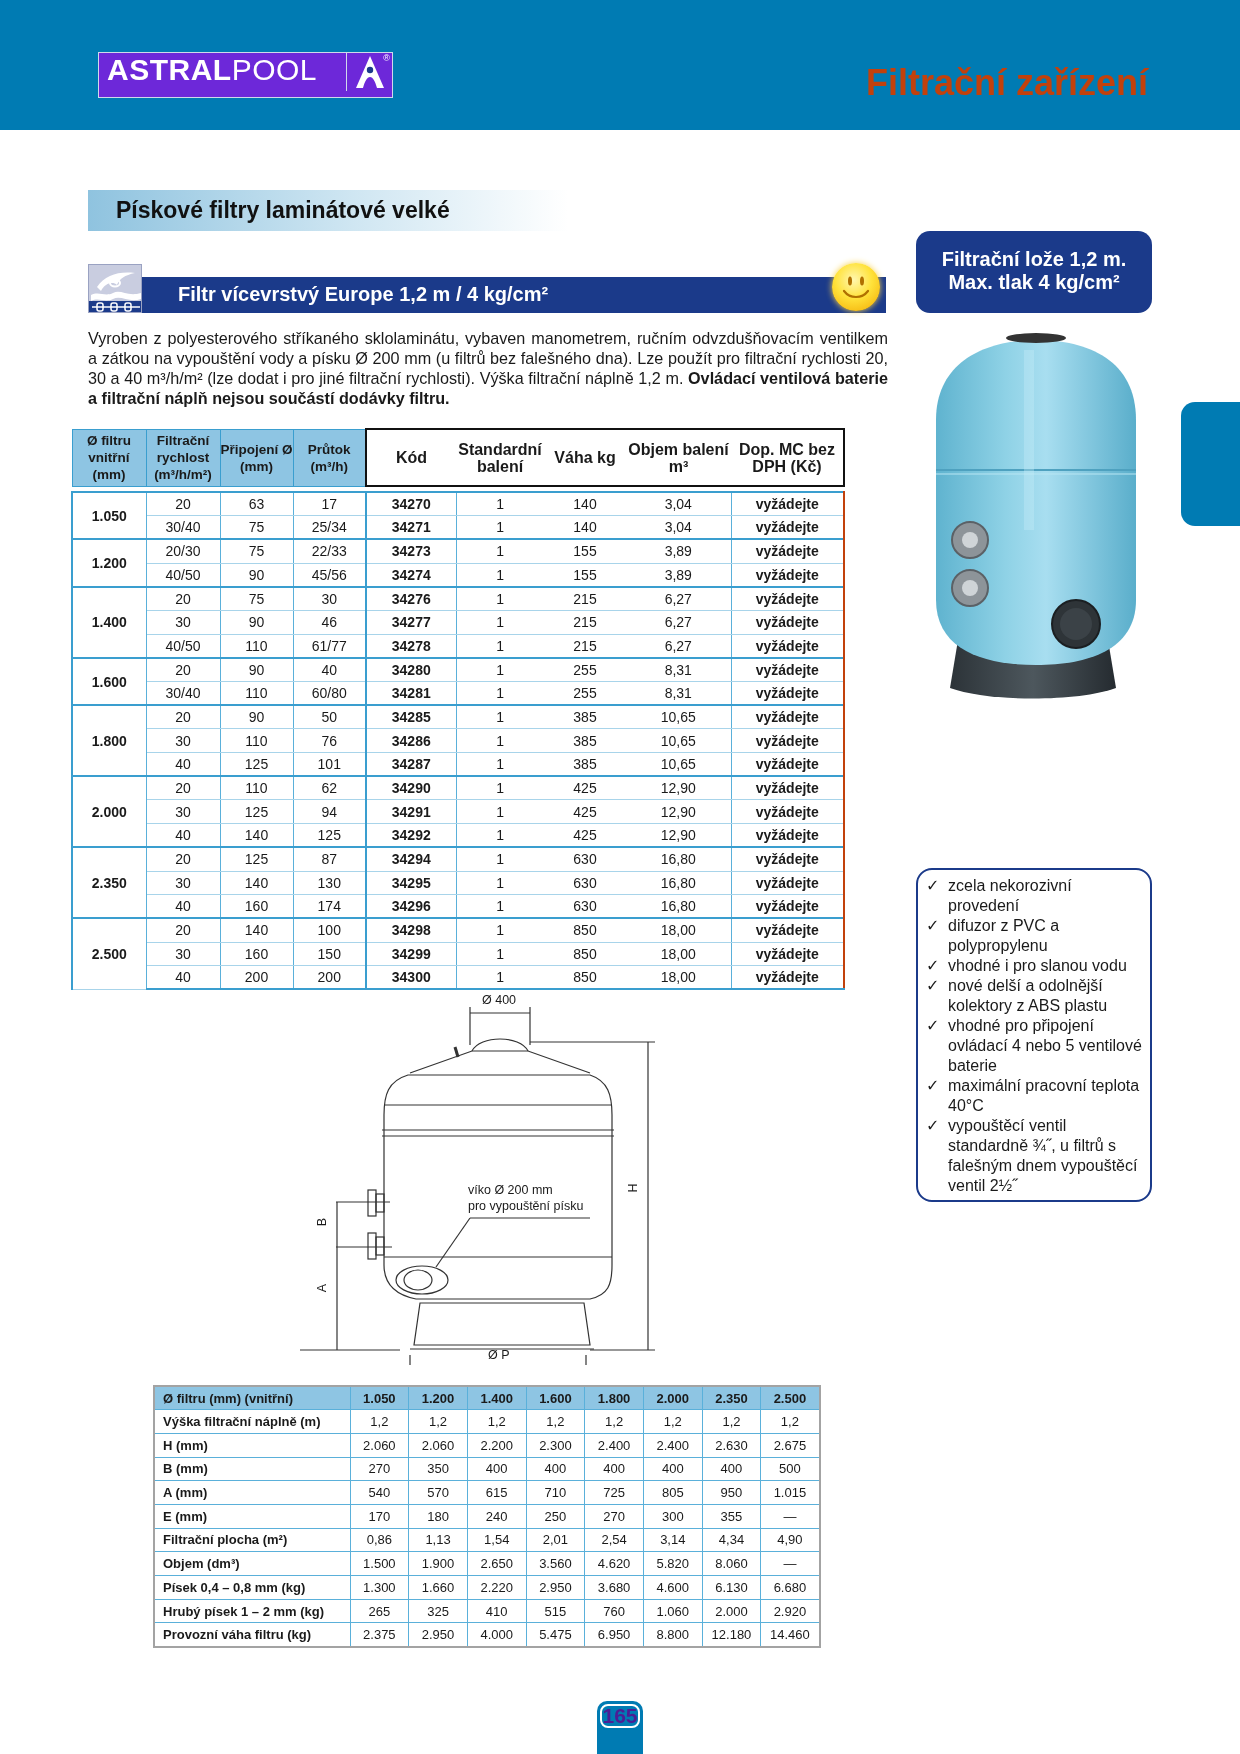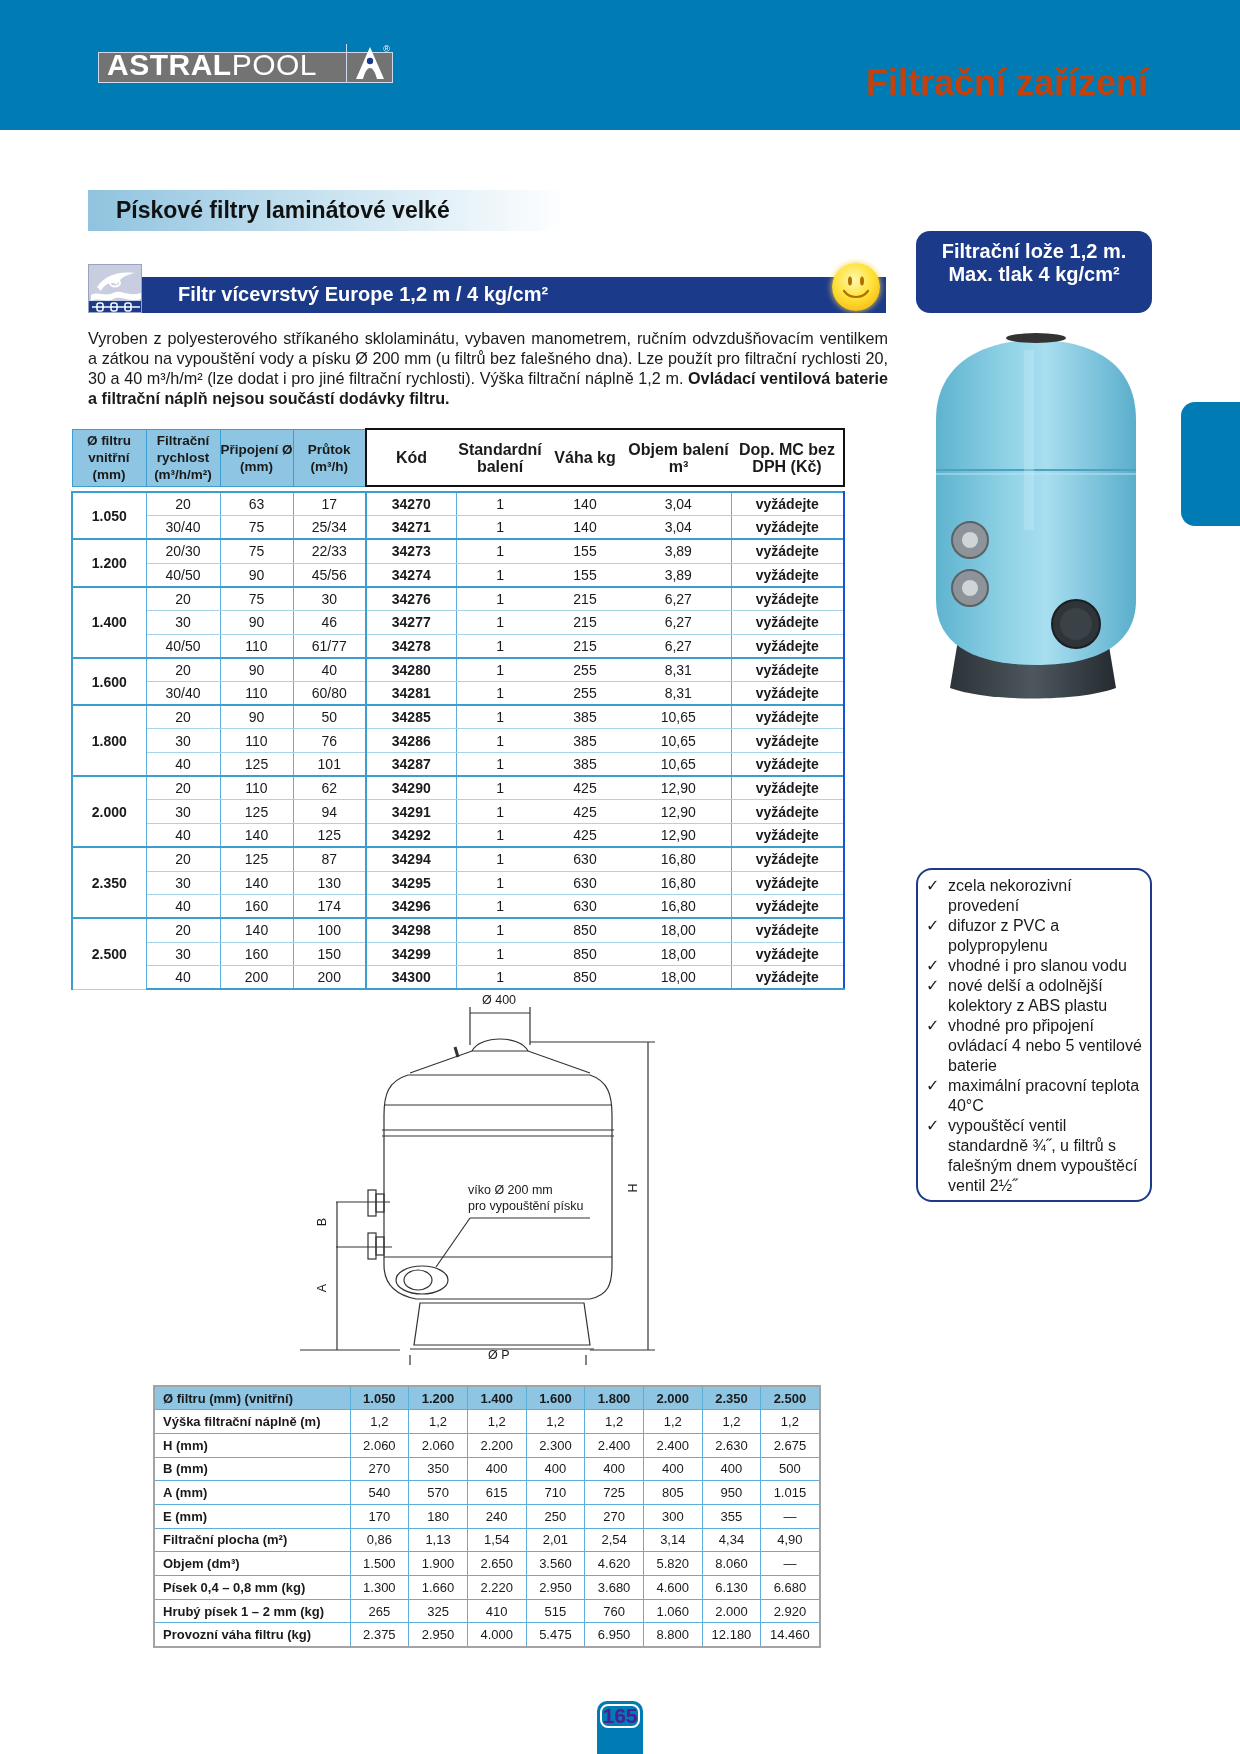--- a/index.html
+++ b/index.html
@@ -1,62 +1,62 @@
 <!DOCTYPE html>
 <html><head>
 <meta charset="utf-8">
 <style>
   * { box-sizing: border-box; margin: 0; padding: 0; }
   html, body { width: 1240px; height: 1754px; background: #ffffff; overflow: hidden; }
   body { position: relative; font-family: "Liberation Sans", "DejaVu Sans", sans-serif; color: #1a1a1a; }
 
   
   .topband { position: absolute; left: 0; top: 0; width: 1240px; height: 130px; background: #007bb3; }
-  .logo { position: absolute; left: 98px; top: 52px; width: 295px; height: 31px; background: #737373; border: 1px solid #d0d8ec; display: flex; align-items: flex-end; }
+  .logo { position: absolute; left: 98px; top: 52px; width: 295px; height: 46px; background: #6d28d9; border: 1px solid #d0d8ec; display: flex; align-items: flex-start; }
   .logo-text { flex: 1; display: flex; align-items: center; padding-left: 8px; color: #fff; font-size: 30px; letter-spacing: 0.5px; }
   .logo-text b { font-weight: 700; }
   .logo-text span.light { font-weight: 400; }
   .logo-mark { width: 46px; border-left: 1px solid #d0d8ec; display: flex; align-items: center; justify-content: center; position: relative; }
   .logo-reg { position: absolute; right: 2px; top: 0px; font-size: 9px; color: #fff; }
   .page-title { position: absolute; right: 92px; top: 62px; color: #c2410c; font-size: 36px; font-weight: 700; }
 
   
   .sidetab { position: absolute; left: 1181px; top: 402px; width: 59px; height: 124px; background: #007bb3; border-radius: 14px 0 0 14px; }
 
   
   .section-head { position: absolute; left: 88px; top: 190px; width: 480px; height: 41px; background: linear-gradient(90deg, #8fc3df 0%, #cfe6f2 55%, #ffffff 100%); display: flex; align-items: center; padding-left: 28px; font-size: 23px; font-weight: 700; color: #111; }
 
   
   .subbar { position: absolute; left: 88px; top: 277px; width: 798px; height: 36px; background: #1b3a8a; }
   .subbar-text { position: absolute; left: 90px; top: 6px; color: #fff; font-size: 20px; font-weight: 700; }
   .swim-icon { position: absolute; left: 88px; top: 264px; width: 54px; height: 49px; background: #c9cde0; border: 1px solid #9aa2c2; overflow: hidden; }
   .smile-icon { position: absolute; left: 832px; top: 263px; width: 48px; height: 48px; border-radius: 50%; background: radial-gradient(circle at 45% 35%, #fff7b0 0%, #ffe23a 45%, #f2a800 100%); box-shadow: 0 0 6px #f8d24c; }
 
   
-  .bluebox { position: absolute; left: 916px; top: 231px; width: 236px; height: 82px; background: #1b3a8a; border-radius: 14px; color: #fff; text-align: center; font-weight: 700; font-size: 20px; line-height: 23px; padding-top: 9px; }
+  .bluebox { position: absolute; left: 916px; top: 231px; width: 236px; height: 82px; background: #1b3a8a; border-radius: 14px; color: #fff; text-align: center; font-weight: 700; font-size: 20px; line-height: 23px; padding-top: 17px; }
 
   
   .desc { position: absolute; left: 88px; top: 328px; width: 800px; font-size: 16.2px; line-height: 20px; text-align: justify; color: #1a1a1a; }
   .desc b { font-weight: 700; }
 
   
   .mt { position: absolute; left: 71px; top: 428px; border-collapse: collapse; font-size: 14px; }
   .mt th, .mt td { text-align: center; height: 23.7px; padding: 0; }
   .mt thead th { height: 57px; font-weight: 700; line-height: 17px; }
   .mt .lhead { background: #8ec5e3; color: #1a1a1a; border: 1.5px solid #3a9ecf; font-size: 13.5px; }
   .mt .rhead { background: #fff; border-top: 2px solid #111; border-bottom: 2px solid #111; font-size: 16px; }
   .mt .rhead.first { border-left: 2px solid #111; }
   .mt .rhead.last { border-right: 2px solid #111; }
   .mt .gap th { height: 6px; border: none; background: transparent; }
   .mt tbody td { border-left: 1px solid #5ab0da; border-right: 1px solid #5ab0da; border-bottom: 1px solid #a8d4ea; }
   .mt tbody td.dia { font-weight: 700; font-size: 14px; }
   .mt tbody tr.grp-start td { border-top: 2px solid #3a9ecf; }
   .mt tbody td.code { font-weight: 700; border-left: 2px solid #3a9ecf; }
   .mt tbody td.rcol { border-left: none; border-right: none; }
-  .mt tbody td.price { font-weight: 700; border-right: 2px solid #1d4ed8; }
+  .mt tbody td.price { font-weight: 700; border-right: 2px solid #c2410c; }
   .mt tbody tr:last-child td { border-bottom: 2px solid #3a9ecf; }
   .mt tbody td.first { border-left: 2px solid #3a9ecf; }
 
   
   .photo { position: absolute; left: 928px; top: 330px; width: 220px; height: 370px; }
 
   
   .features { position: absolute; left: 916px; top: 868px; width: 236px; height: 334px; border: 2px solid #1b3a8a; border-radius: 16px; padding: 6px 6px 0 8px; font-size: 16px; line-height: 20px; color: #1a1a1a; }
   .features li { list-style: none; position: relative; padding-left: 22px; }
   .features li .chk { position: absolute; left: 0; top: 0; }

